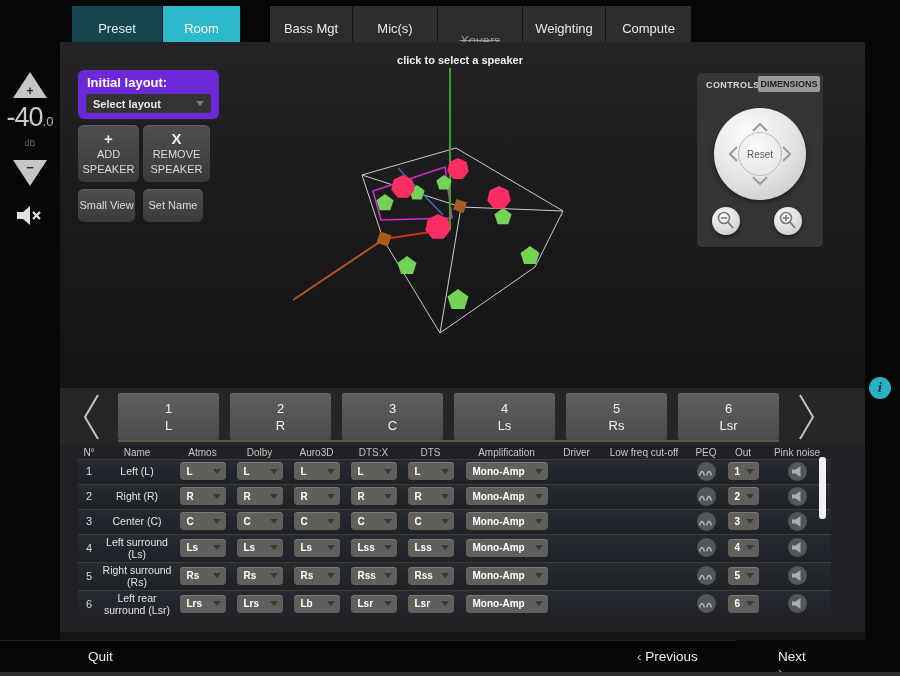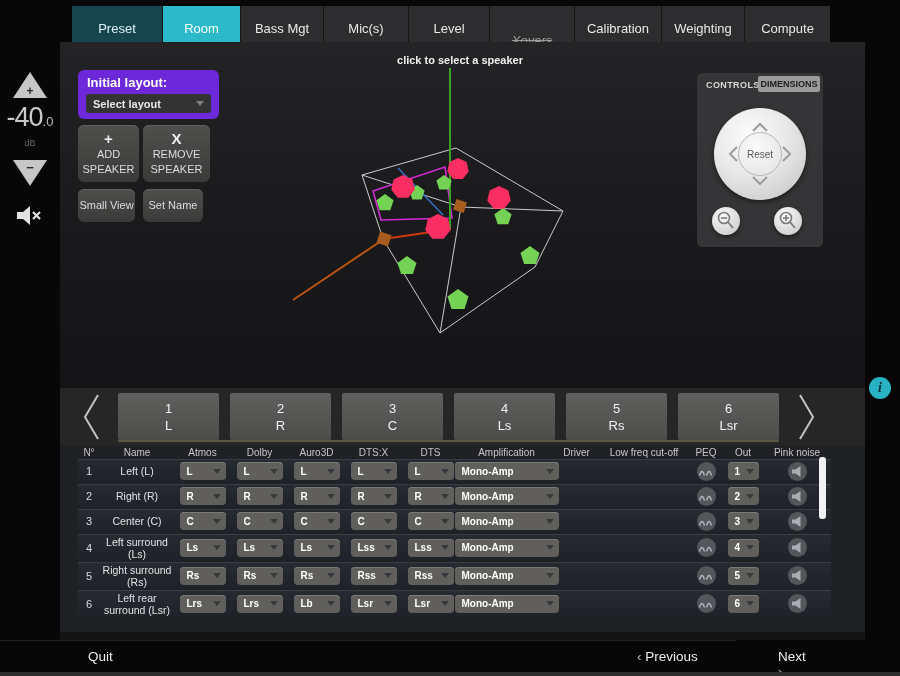--- a/index.html
+++ b/index.html
@@ -75,21 +75,21 @@
   #thead{left:78px;top:446px;width:753px;height:13px;color:#c6c6c6;font-size:10px;}
   .trow{left:78px;width:753px;background:linear-gradient(180deg,#262a31 0%,#1f2228 100%);
       border-top:1px solid #3a3d43;box-sizing:border-box;}
   .cell-num{color:#dcdcdc;font-size:11px;}
   .cell-name{color:#e2e2e2;font-size:10.5px;text-align:center;line-height:12px;}
   .sel{height:18px;background:#615f5c;border-radius:4px;box-shadow:inset 0 1px 0 #7c7a76;
       display:flex;align-items:center;justify-content:space-between;padding:0 5px 0 7px;box-sizing:border-box;cursor:pointer;}
   .sel .v{color:#fff;font-size:10px;font-weight:bold;}
   .sel .chev-dn{border-top-color:#37383c;}
   .sel-fmt{width:46px;}
-  .sel-amp{width:104px;}
+  .sel-amp{width:82px;}
   .sel-out{width:31px;}
   .icon-circle{width:19px;height:19px;border-radius:50%;background:#54565a;display:flex;align-items:center;justify-content:center;cursor:pointer;}
   #tbl-scrollthumb{left:819px;top:457px;width:7px;height:62px;background:#f2f2f2;border-radius:3px;cursor:pointer;}
 
   
   #footer{left:0;top:640px;width:736px;height:32px;background:#060607;border-top:1px solid #1f1f20;}
   #footer .btn{position:absolute;color:#ececec;font-size:13.5px;cursor:pointer;}
   #bottom-edge{left:0;top:672px;width:900px;height:4px;background:#2e2e2e;}
 </style>
 </head>
@@ -120,34 +120,28 @@
     </div>
   </div>
 
   <div id="tabbar" class="abs">
     <div class="tab teal" style="width:90px;">
         <span>Preset</span>
       </div>
     <div class="tab active" style="width:77px;">
         <span>Room</span>
       </div>
-    <div class="tab" style="width:82px;">
+    <div class="tab" style="width:82px;margin-left:29px;">
         <span>Bass Mgt</span>
       </div>
     <div class="tab" style="width:84px;">
         <span>Mic(s)</span>
       </div>
-    <div class="tab" style="width:80px;">
-        <span>Level</span>
-      </div>
     <div class="tab struck" style="width:84px;">
         <span>Xovers</span>
-      </div>
-    <div class="tab" style="width:86px;">
-        <span>Calibration</span>
       </div>
     <div class="tab" style="width:82px;">
         <span>Weighting</span>
       </div>
     <div class="tab" style="width:85px;border-right:none;">
         <span>Compute</span>
       </div>
   </div>
 
   <div id="zone-top" class="abs"></div>

